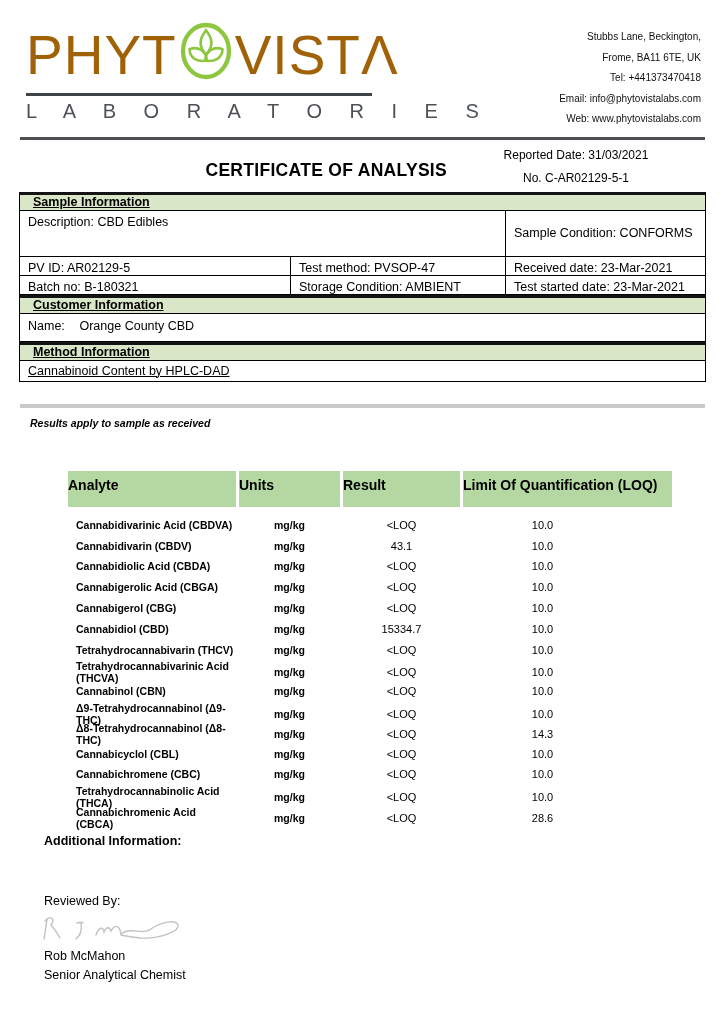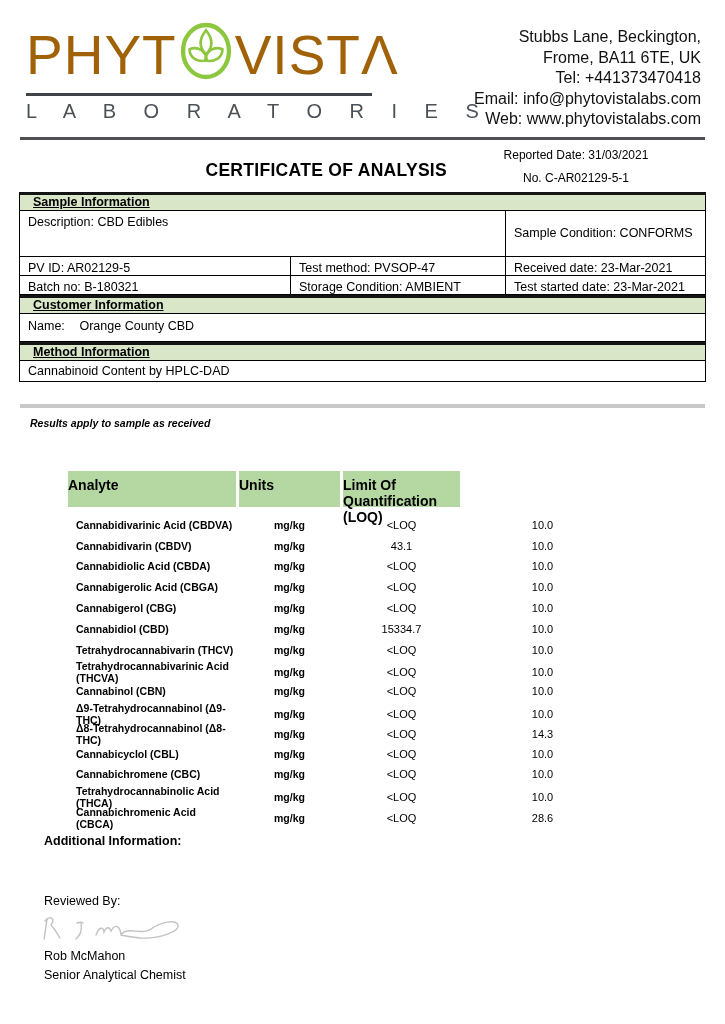--- a/index.html
+++ b/index.html
@@ -10,21 +10,21 @@
   .page { padding-top:22px; }
 
   
   .header { display:flex; justify-content:space-between; padding:0 24px 0 26px; }
   .logo-block { width:372px; }
   .logo-word { display:flex; align-items:center; color:#a16207; font-size:55px; line-height:1;
                font-weight:normal; letter-spacing:1px; }
   .logo-o { margin:0 3px; }
   .logo-rule { height:3px; background:#3f444a; margin:4px 0 4px; width:346px; }
   .logo-sub { font-size:20px; letter-spacing:11px; color:#4c5156; white-space:nowrap; }
-  .contact { text-align:right; font-size:16px; line-height:20.5px; padding-top:5px; color:#111; }
+  .contact { text-align:right; font-size:10px; line-height:20.5px; padding-top:5px; color:#111; }
 
   .top-rule { height:3px; background:#4d4f52; margin:7px 20px 0; }
 
   
   .title-row { display:grid; grid-template-columns:1fr auto 258px; align-items:start; padding:5px 20px 0; }
   .coa-title { font-size:17.5px; font-weight:bold; letter-spacing:0.3px; margin-top:15px; white-space:nowrap; }
   .report-meta { text-align:center; font-size:12px; }
   .report-meta .m1 { margin-top:3px; }
   .report-meta .m2 { margin-top:9px; }
 
@@ -38,21 +38,21 @@
   .cell { padding:0 8px; border-right:1px solid #000; }
   .cell:last-child { border-right:none; }
   .desc-cell { height:41px; padding-top:4px; }
   .cond-cell { display:flex; align-items:center; }
   .grid-3 .cell { height:18px; line-height:22px; }
   .cust-body { border:1px solid #000; border-top:none; padding:4px 8px 7px; }
   .cust-line { line-height:16px; }
   .cust-line + .cust-line { margin-top:5px; }
   .lbl-name { display:inline-block; min-width:48px; }
   .lbl-addr { display:inline-block; min-width:53px; }
-  .method-body { border:1px solid #000; border-top:none; padding:2px 8px; height:16px; line-height:16px; }
+  .method-body { border:1px solid #000; border-top:none; padding:2px 8px; height:16px; line-height:16px;text-decoration:underline; }
 
   .gray-rule { height:4px; background:#c9c9c9; margin:22px 20px 0; }
   .results-note { margin:9px 0 0 30px; font-size:10.5px; font-weight:bold; font-style:italic; }
 
   
   .results { margin:42px 0 0 68px; width:604px; }
   .res-head, .res-row { display:grid; grid-template-columns:168px 101px 117px 209px; column-gap:3px; }
   .res-head .hcell { background:#b5d8a2; font-size:14px; font-weight:bold; 
                      padding-top:6px; height:30px; }
   .res-rows { margin-top:8px; }
@@ -145,20 +145,21 @@
     <div class="method-body">Cannabinoid Content by HPLC-DAD</div>
   </div>
 
   <div class="gray-rule"></div>
   <div class="results-note">Results apply to sample as received</div>
 
   <div class="results">
     <div class="res-head">
       <div class="hcell">Analyte</div>
       <div class="hcell">Units</div>
+      <div class="hcell">Result</div>
       <div class="hcell">Limit Of Quantification (LOQ)</div>
     </div>
     <div class="res-rows">
 
         <div class="res-row">
           <span class="analyte">Cannabidivarinic Acid (CBDVA)</span>
           <span class="units">mg/kg</span>
           <span class="result">&lt;LOQ</span>
           <span class="loq">10.0</span>
         </div>

